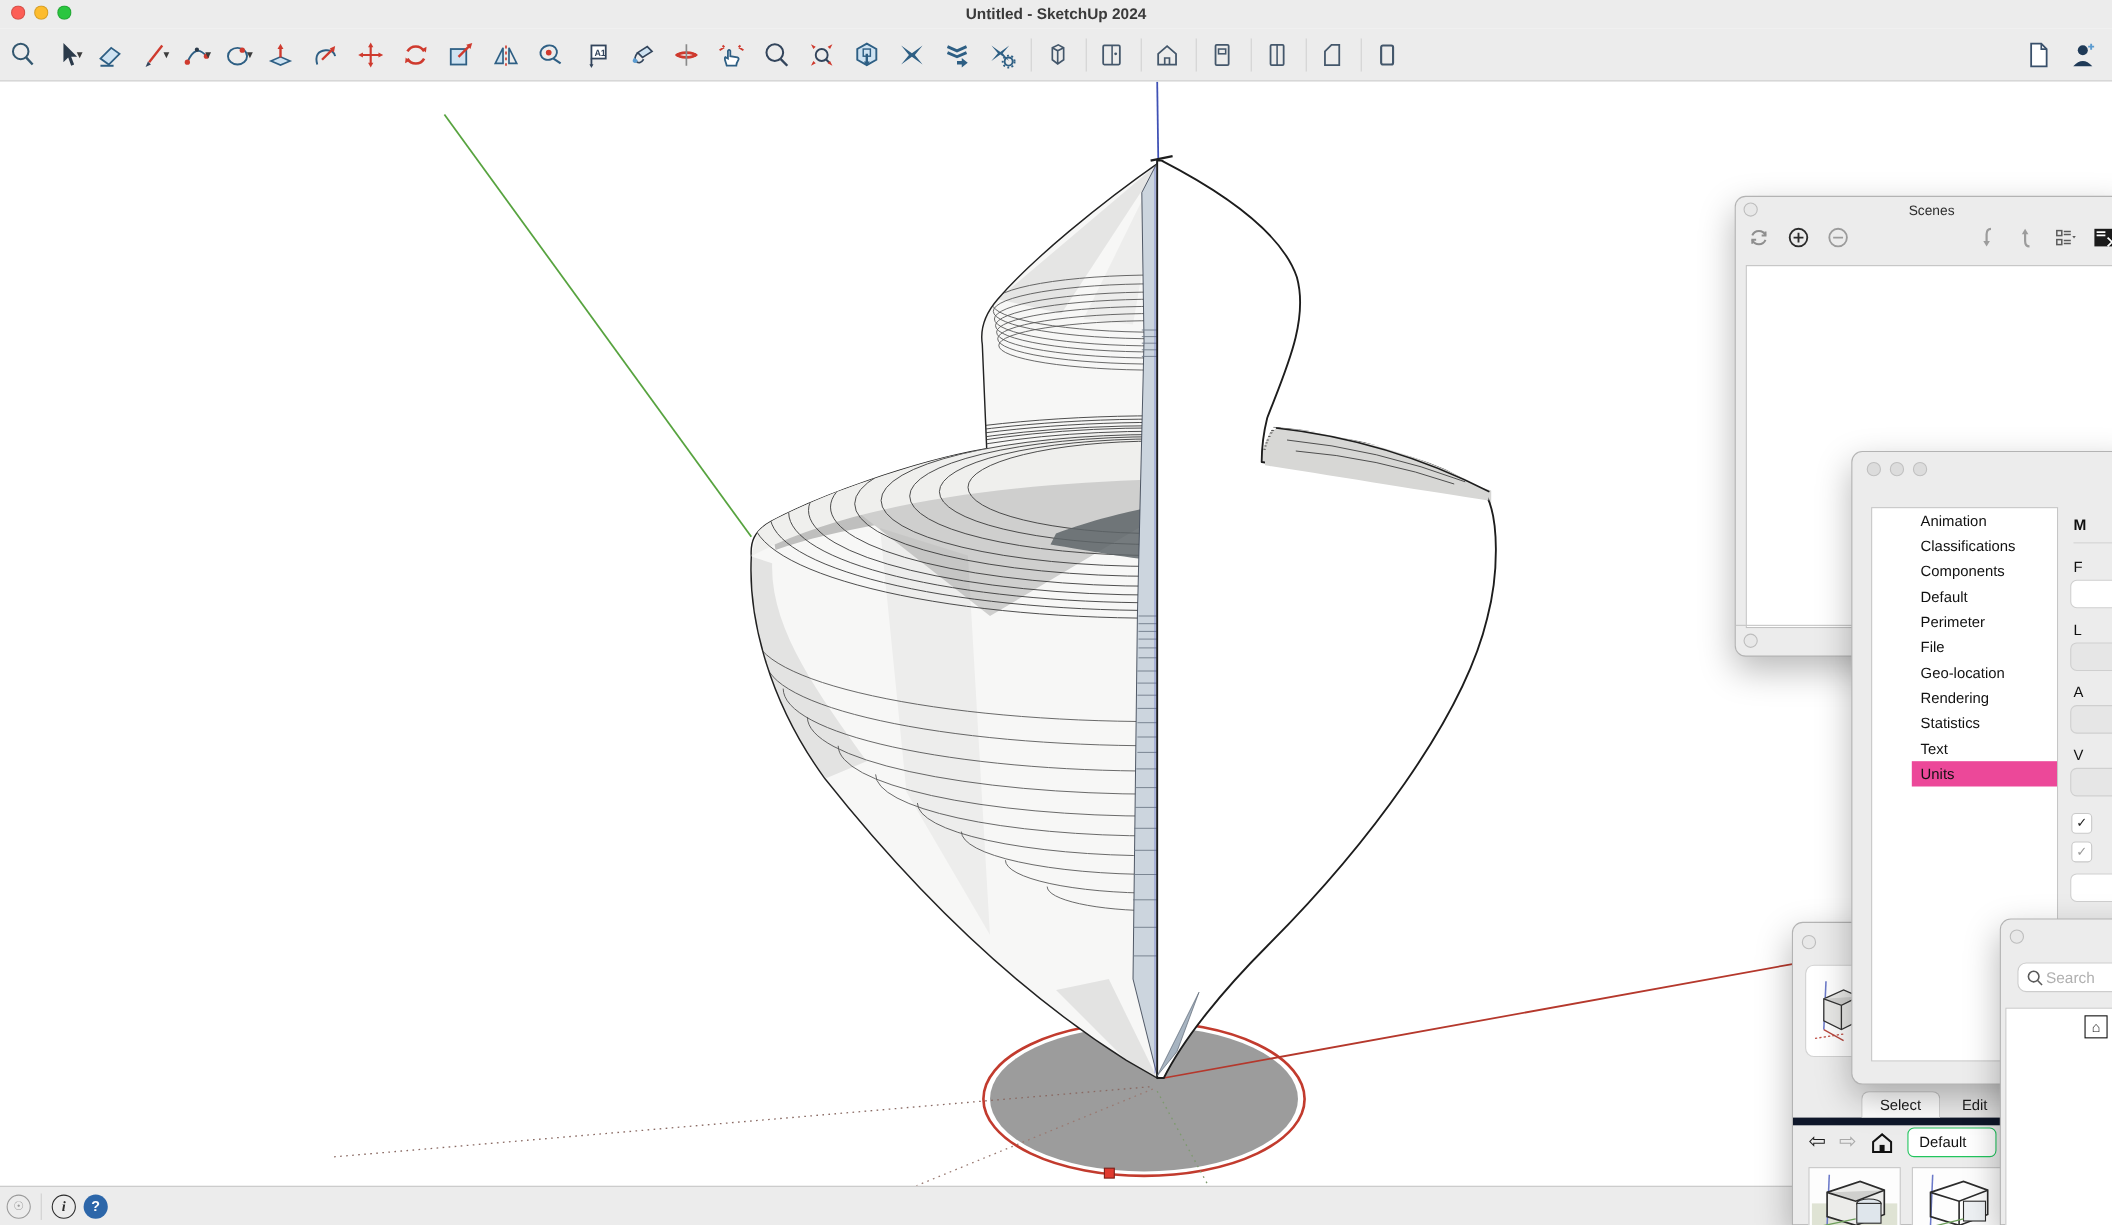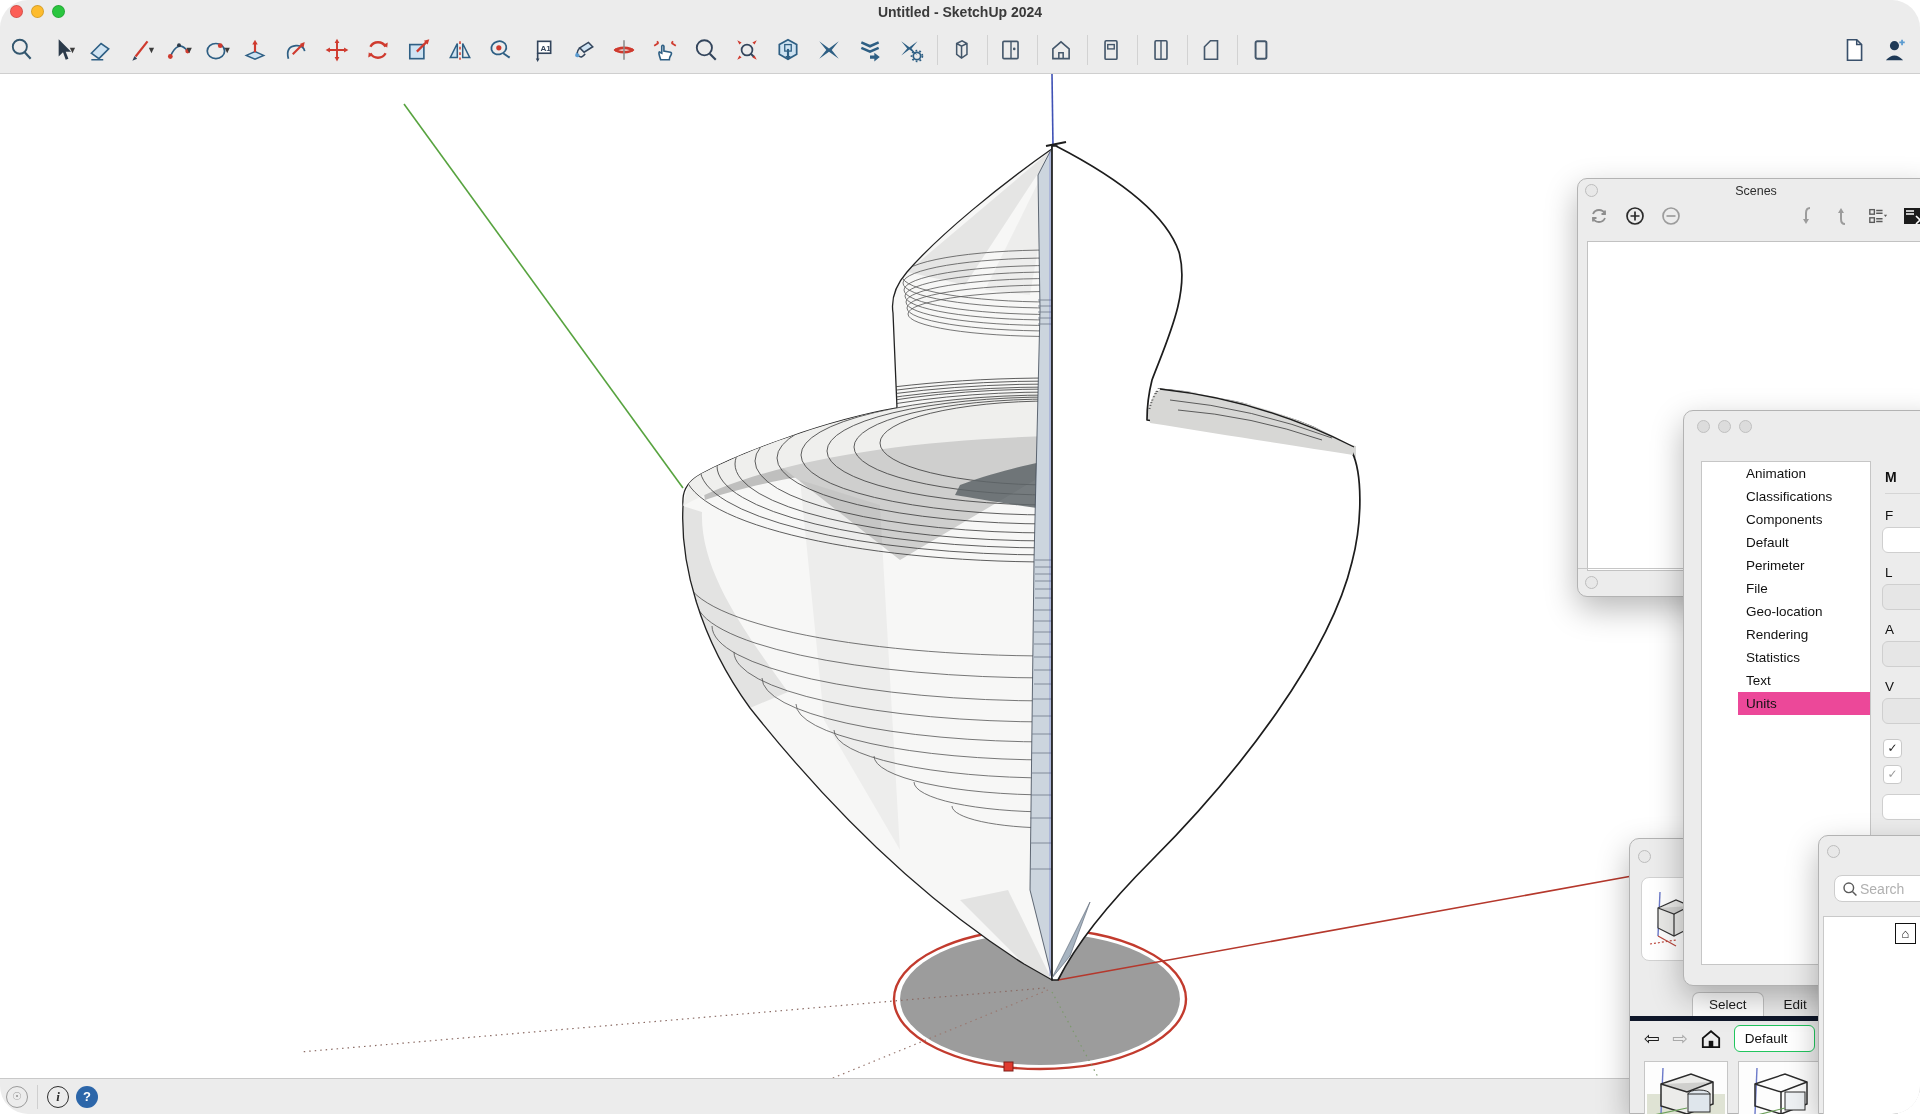--- a/index.html
+++ b/index.html
@@ -1,25 +1,25 @@
 <!DOCTYPE html>
 <html><head>
 <meta charset="utf-8">
 <style>
   html,body{margin:0;padding:0;background:#fff;font-family:"Liberation Sans","DejaVu Sans",sans-serif;}
-  .stage{position:relative;width:1920px;height:1114px;overflow:hidden;background:#fff;border-radius:28px;}
+  .stage{position:relative;width:1920px;height:1114px;overflow:hidden;background:#fff;}
   
   .titlebar{position:absolute;left:0;top:0;width:1920px;height:26px;background:#ececec;z-index:6;}
   .traffic{position:absolute;top:5px;left:10px;display:flex;gap:8px;}
   .tl{width:13px;height:13px;border-radius:50%;border:1px solid rgba(0,0,0,.15);box-sizing:border-box;}
   .tl.red{background:#fc5e56;} .tl.yellow{background:#fdbc2e;} .tl.green{background:#2ac63f;}
   .win-title{position:absolute;left:0;right:0;top:4px;text-align:center;font-size:14px;font-weight:bold;color:#3a3a3a;}
   
   .toolbar{position:absolute;left:0;top:26px;width:1920px;height:48px;background:#ececec;border-bottom:1px solid #cfcfcf;display:flex;align-items:center;z-index:6;box-sizing:border-box;padding:0 8px;}
-  .ti{width:27px;height:34px;display:flex;align-items:center;justify-content:center;flex:0 0 auto;margin-right:14px;cursor:pointer;}
+  .ti{width:27px;height:34px;display:flex;align-items:center;flex:0 0 auto;margin-right:14px;cursor:pointer;}
   .ti svg{width:26px;height:26px;}
   .caret{font-size:9px;color:#3c3c3c;margin-left:-10px;margin-right:10px;align-self:center;cursor:pointer;}
   .tb-sep{width:1px;height:30px;background:#d2d2d2;margin:0 10px 0 -2px;flex:0 0 auto;}
   .tb-spacer{flex:1 1 auto;}
   
   .viewport{position:absolute;left:0;top:74px;width:1920px;height:1004px;background:#fff;z-index:1;}
   
   .statusbar{position:absolute;left:0;top:1078px;width:1920px;height:36px;background:#ececec;border-top:1px solid #c9c9c9;display:flex;align-items:center;z-index:4;box-sizing:border-box;padding-left:6px;}
   .sb-icon{width:22px;height:22px;border-radius:50%;display:flex;align-items:center;justify-content:center;margin-right:7px;font-size:13px;font-weight:bold;flex:0 0 auto;cursor:pointer;}
   .sb-geo{color:#9a9a9a;border:1.6px solid #9a9a9a;box-sizing:border-box;font-size:11px;}
@@ -54,21 +54,21 @@
   .mr-label{margin:12px 0 4px 3px;}
   .mr-input{height:24px;border-radius:6px;border:1px solid #cfcfcf;background:#fff;width:58px;cursor:text;}
   .mr-input.dim{background:#e6e6e6;}
   .mr-check{display:flex;align-items:center;height:20px;margin:6px 0 0 1px;font-weight:bold;color:#222;}
   .mr-check.dim{color:#9a9a9a;}
   .mr-check .box{width:17px;height:17px;border-radius:4px;border:1px solid #c9c9c9;background:#fff;display:flex;align-items:center;justify-content:center;font-size:12px;cursor:pointer;}
   
   .comp{left:1629px;top:838px;width:291px;height:276px;z-index:20;border-radius:10px 10px 0 0;}
   .comp .close-dot{position:absolute;left:8px;top:11px;}
   .comp-thumb{position:absolute;left:11px;top:38px;width:60px;height:82px;background:#fff;border:1px solid #d2d2d2;border-radius:8px;display:flex;align-items:center;justify-content:center;}
-  .comp-tabs{position:absolute;left:0px;right:0;top:150px;height:27px;border-bottom:5px solid #0f172a;display:flex;align-items:flex-end;padding-left:62px;gap:4px;}
+  .comp-tabs{position:absolute;left:0px;right:0;top:150px;height:27px;border-bottom:7px solid #0f172a;display:flex;align-items:flex-end;padding-left:62px;gap:4px;}
   .tab{font-size:13.5px;color:#1c1c1c;padding:4px 16px;border-radius:7px 7px 0 0;cursor:pointer;}
   .tab.active{background:#fff;border:1px solid #c4c4c4;border-bottom:none;}
   .comp-nav{position:absolute;left:14px;top:186px;display:flex;align-items:center;gap:12px;}
   .nav-arrow{font-size:19px;color:#1c1c1c;cursor:pointer;line-height:1;}
   .nav-arrow.dim{color:#a9a9a9;}
   .dd{height:25px;background:#fff;border:1px solid #22c55e;border-radius:6px;font-size:13.5px;color:#111;display:flex;align-items:center;padding:0 26px 0 10px;cursor:pointer;}
   .comp-thumbs{position:absolute;left:14px;top:222px;display:flex;gap:10px;}
   .cthumb{width:82px;height:62px;background:#fdfdfd;border:1px solid #c6c6c6;display:flex;align-items:center;justify-content:center;cursor:pointer;}
   
   .spanel{left:1818px;top:835px;width:140px;height:279px;z-index:40;border-radius:10px 0 0 0;}

